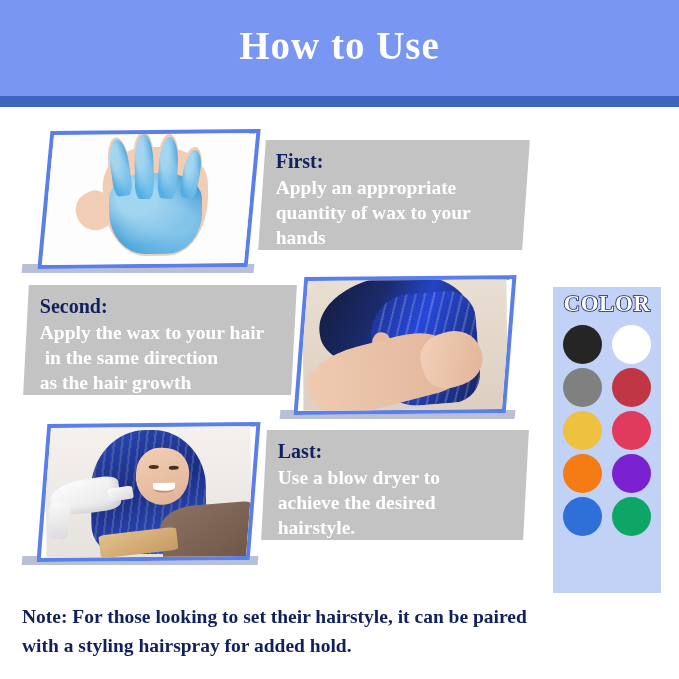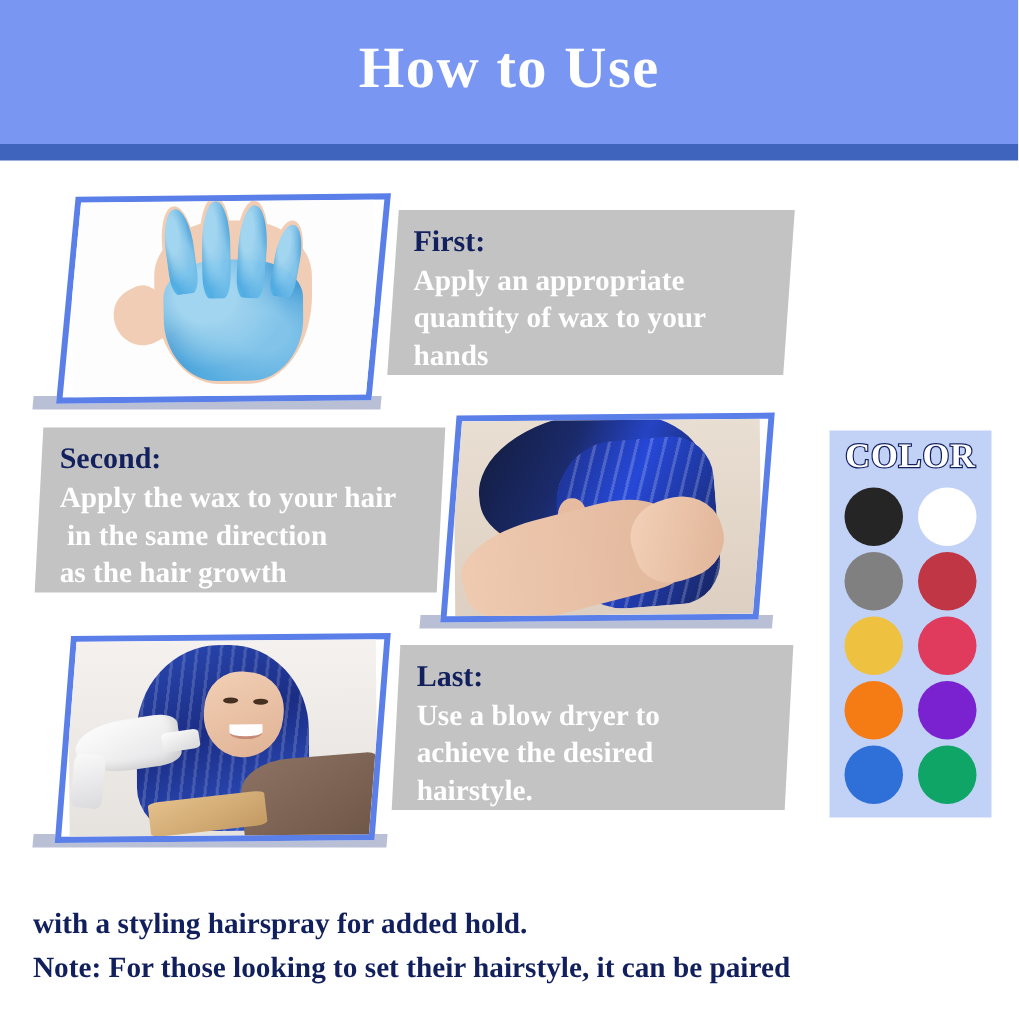--- a/index.html
+++ b/index.html
@@ -194,21 +194,21 @@
     font-weight:bold;
     font-size:19.5px;
     color:#ffffff;
     line-height:25px;
     margin:0;
     white-space:pre;
   }
 
   
   .color-panel{
-    position:absolute;left:553px;top:287px;width:108px;height:258px;
+    position:absolute;left:553px;top:287px;width:108px;height:306px;
     background:#c2d2f7;
   }
   .color-title{
     position:absolute;left:0;top:3px;width:108px;text-align:center;
     font-family:"Liberation Serif", serif;
     font-weight:bold;
     font-size:23px;
     letter-spacing:.5px;
     color:#ffffff;
     -webkit-text-stroke:1.6px #13205e;
@@ -327,17 +327,17 @@
       <div class="swatch" style="background: rgb(239, 193, 64);"></div>
       <div class="swatch" style="background: rgb(224, 58, 92);"></div>
       <div class="swatch" style="background: rgb(245, 124, 20);"></div>
       <div class="swatch" style="background: rgb(123, 34, 208);"></div>
       <div class="swatch" style="background: rgb(46, 111, 216);"></div>
       <div class="swatch" style="background: rgb(14, 165, 102);"></div>
     </div>
   </div>
 
   <div class="note" style="color: rgb(17, 32, 92);">
+    <span>Note: For those looking to set their hairstyle, it can be paired</span>
     <span>with a styling hairspray for added hold.</span>
-    <span>Note: For those looking to set their hairstyle, it can be paired</span>
   </div>
 
 </div>
 
 </body></html>

